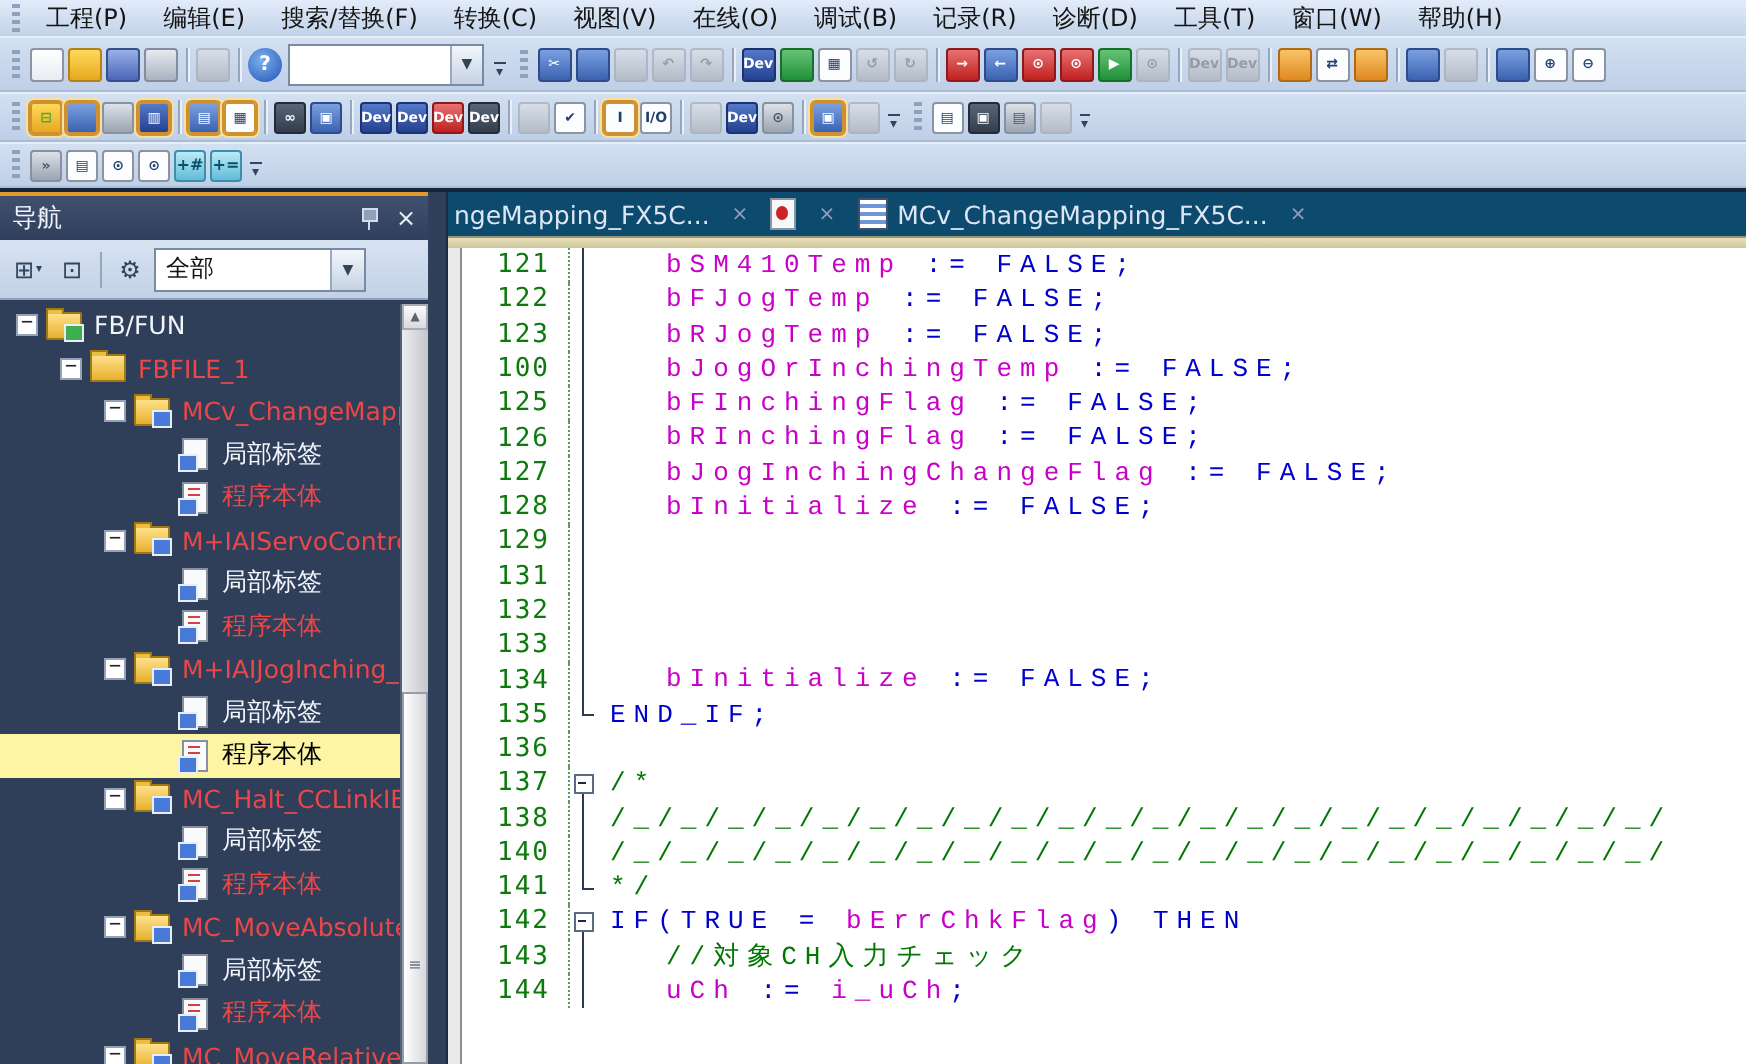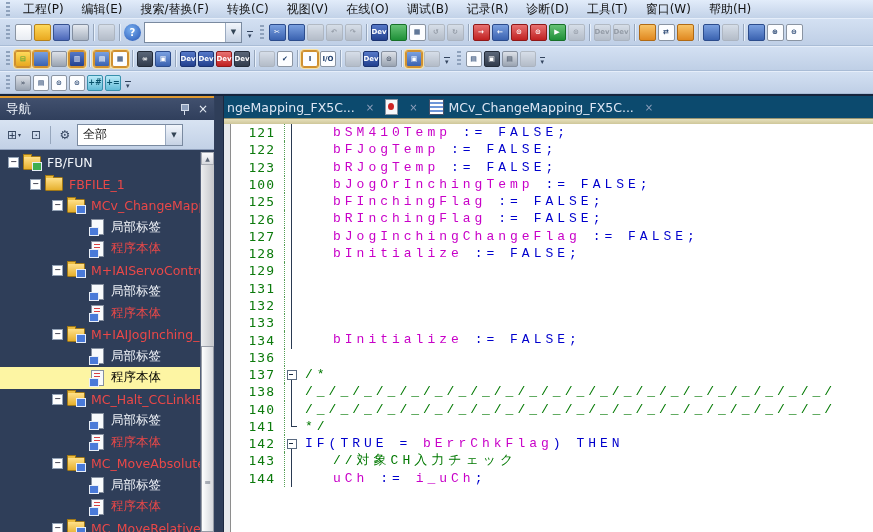--- a/index.html
+++ b/index.html
@@ -414,20 +414,25 @@
             <div class="crow">
               <span class="gut">133</span>
               <span class="fold f-bar"></span>
             </div>
             <div class="crow">
               <span class="gut">134</span>
               <span class="fold f-bar"></span>
               <span class="codeln ind1"><span class="sg-id">bInitialize</span><span class="sg-kw"> := FALSE;</span></span>
             </div>
             <div class="crow">
+              <span class="gut">135</span>
+              <span class="fold f-end"></span>
+              <span class="codeln"><span class="sg-kw">END_IF;</span></span>
+            </div>
+            <div class="crow">
               <span class="gut">136</span>
               <span class="fold f-none"></span>
               <span class="codeln"></span>
             </div>
             <div class="crow">
               <span class="gut">137</span>
               <span class="fold f-minus">
                 <i class="vseg"></i>
               </span>
               <span class="codeln"><span class="sg-cm">/*</span></span>

